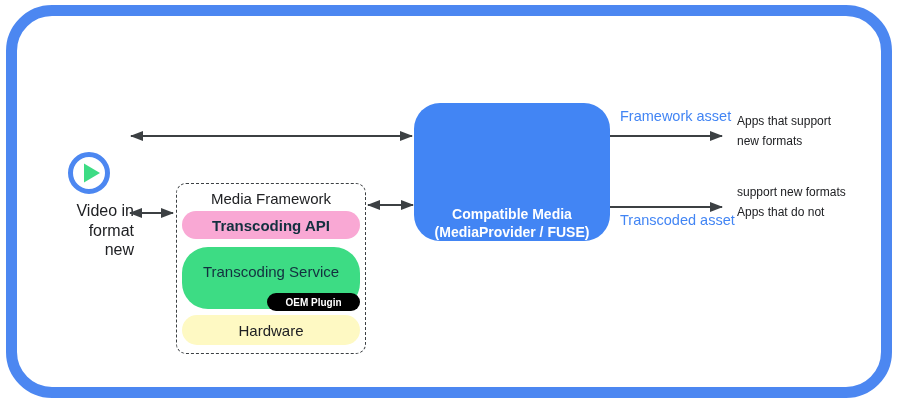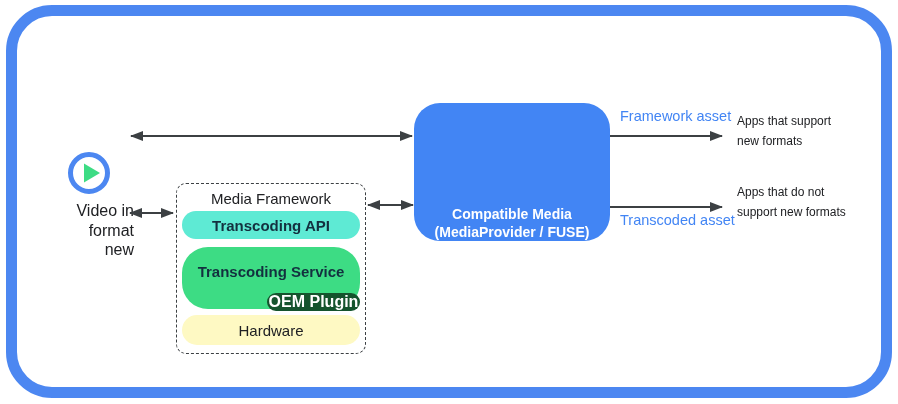--- a/index.html
+++ b/index.html
@@ -48,36 +48,36 @@
     border-radius: 10px;
     background: #ffffff;
     margin-top: 6px;
   }
   .mf-title {
     position: absolute; left: 0; top: 6px; width: 100%;
     text-align: center; font-size: 15px;
   }
   .pill-api {
     position: absolute; left: 5px; top: 27px; width: 178px; height: 28px;
-    background: #5eead4; border-radius: 14px;
+    background: #f9a8d4; border-radius: 14px;
     display: flex; align-items: center; justify-content: center;
     font-size: 15px; font-weight: 700; color: #13303F;
   }
   .service-box {
     position: absolute; left: 5px; top: 63px; width: 178px; height: 62px;
     background: #3DDC84; border-radius: 26px;
     display: flex; align-items: center; justify-content: center;
     padding-bottom: 14px;
-    font-size: 15px; font-weight: 700; color: #13303F;
+    font-size: 15px; font-weight: 400; color: #13303F;
   }
   .pill-oem {
     position: absolute; left: 90px; top: 109px; width: 93px; height: 18px;
-    background: #14532d; border-radius: 9px;
+    background: #000000; border-radius: 9px;
     display: flex; align-items: center; justify-content: center;
-    font-size: 16px; font-weight: 700; color: #ffffff;
+    font-size: 10px; font-weight: 700; color: #ffffff;
   }
   .pill-hw {
     position: absolute; left: 5px; top: 131px; width: 178px; height: 30px;
     background: #fef9c3; border-radius: 15px;
     display: flex; align-items: center; justify-content: center;
     font-size: 15px; color: #202124;
   }
   
   .blue-box {
     position: absolute; left: 414px; top: 103px; width: 196px; height: 138px;
@@ -150,17 +150,17 @@
   <div class="sink-label" style="left:737px; top:112px;">
     <div>Apps that support</div>
     <div>new formats</div>
   </div>
 
   <div class="arrow" style="left:610px; top:206px; width:112px;">
     <span class="ah ah-r"></span>
   </div>
   <div class="flow-label" style="left:620px; top:212px;">Transcoded asset</div>
   <div class="sink-label" style="left:737px; top:183px;">
+    <div>support new formats</div>
     <div>Apps that do not</div>
-    <div>support new formats</div>
   </div>
 
 </div>
 
 </body></html>

